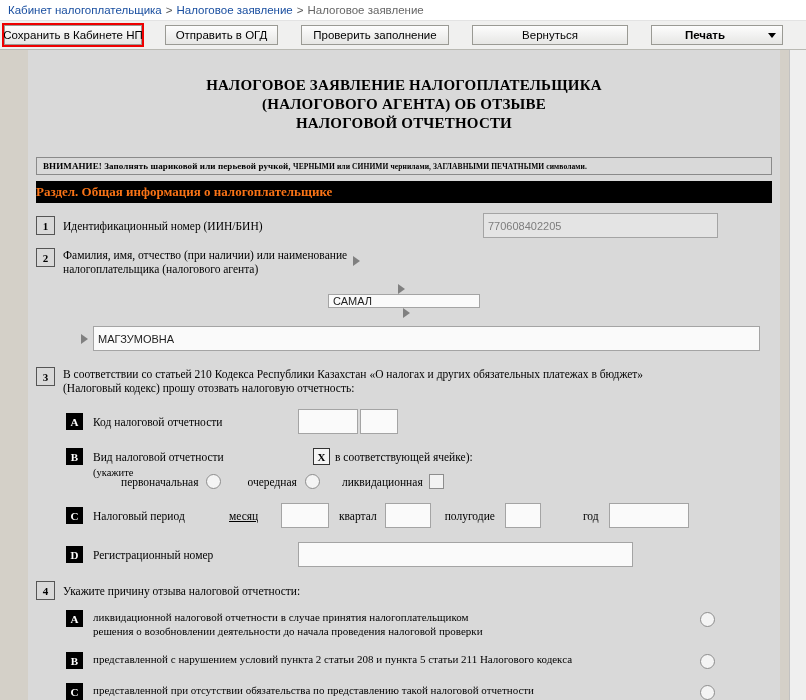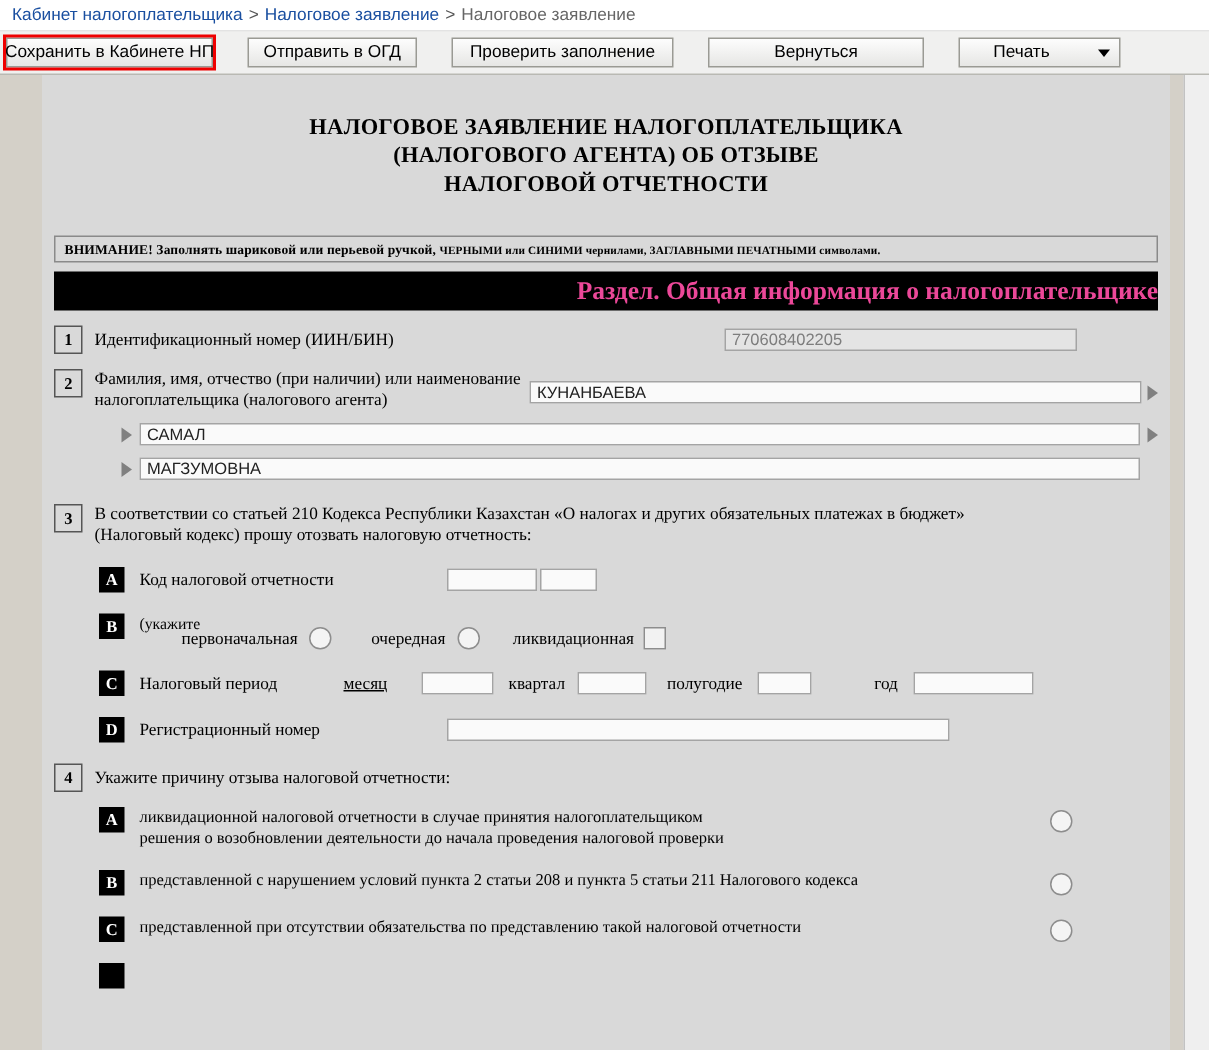--- a/index.html
+++ b/index.html
@@ -58,22 +58,22 @@
     justify-content: center;
     white-space: nowrap;
   }
   .tb-btn.highlight {
     outline: 2px solid #ee0000;
     outline-offset: 0px;
   }
   .tb-btn.w1 { width: 138px; }
   .tb-btn.w2 { width: 113px; }
   .tb-btn.w3 { width: 148px; }
-  .tb-btn.w4 { width: 144px; }
-  .tb-btn.w5 { width: 108px; position: relative; padding-right: 32px; }
+  .tb-btn.w4 { width: 156px; }
+  .tb-btn.w5 { width: 132px; position: relative; padding-right: 32px; font-weight: bold; }
   .tb-caret {
     position: absolute;
     right: 6px;
     width: 0; height: 0;
     border-left: 4px solid transparent;
     border-right: 4px solid transparent;
     border-top: 5px solid #000;
   }
 
   
@@ -117,25 +117,25 @@
     letter-spacing: 0.1px;
   }
   .notice .small {
     font-size: 7.5px;
     font-weight: bold;
   }
 
   .section-bar {
     margin: 6px 8px 0 8px;
     background: #000;
-    color: #ec4899;
-    font-family: "Liberation Serif", serif;
-    font-weight: bold;
-    font-size: 17px;
-    text-align: right;
+    color: #f97316;
+    font-family: "Liberation Serif", serif;
+    font-weight: bold;
+    font-size: 13px;
+    text-align: left;
     padding: 3px 0;
   }
 
   .rows { margin: 0 8px; }
 
   .row {
     display: flex;
     align-items: flex-start;
     padding: 6px 0 0 0;
   }
@@ -172,21 +172,21 @@
     font-family: "Liberation Serif", serif;
     font-size: 11.5px;
     line-height: 14px;
     color: #000;
   }
   .lbl.small { font-size: 10.5px; }
 
   .inp {
     border: 1px solid #a4a4a4;
     background: #f2f2f2;
-    height: 15px;
+    height: 25px;
     font-family: "Liberation Sans", sans-serif;
     font-size: 11px;
     padding: 0 4px;
     box-sizing: border-box;
     color: #222;
   }
   .inp.readonly {
     background: #e4e4e4;
     color: #7d7d7d;
   }
@@ -310,26 +310,25 @@
         <input class="inp readonly" style="width: 235px;" readonly="" value="770608402205">
       </div>
 
       <div class="row" style="padding-top:10px;">
         <div class="numbox">2</div>
         <div style="width:290px;">
           <div class="lbl">Фамилия, имя, отчество (при наличии) или наименование</div>
           <div class="lbl">налогоплательщика (налогового агента)</div>
         </div>
         <div class="field-line" style="flex:1; padding-top:8px;">
-          <input class="inp white" style="flex: 1 1 0%;" value="КУНАНБАЕВА">
           <span class="arrow-r"></span>
         </div>
       </div>
 
-      <div class="row" style="padding-top:8px; align-items:center;">
+      <div class="row" style="padding-top:8px; align-items:center;flex-direction:column;">
         <div style="width:45px;"></div>
         <span class="arrow-r" style="margin-right:5px;"></span>
         <input class="inp white" style="flex: 1 1 0%;" value="САМАЛ">
         <span class="arrow-r" style="margin-left:5px;"></span>
       </div>
 
       <div class="row" style="padding-top:8px; align-items:center;">
         <div style="width:45px;"></div>
         <span class="arrow-r" style="margin-right:5px;"></span>
         <input class="inp white" style="flex: 1 1 0%; margin-right: 12px;" value="МАГЗУМОВНА">
@@ -348,20 +347,25 @@
         <div class="letterbox">A</div>
         <div class="lbl" style="width:205px;">Код налоговой отчетности</div>
         <input class="inp white" style="width: 60px;" value="">
         <input class="inp white" style="width: 38px; margin-left: 2px;" value="">
       </div>
 
       <div class="row" style="padding-top:14px;">
         <div style="width:30px;"></div>
         <div class="letterbox">B</div>
         <div style="flex:1;">
+          <div style="display:flex; align-items:center;">
+            <div class="lbl" style="width:220px;">Вид налоговой отчетности</div>
+            <div class="xbox">X</div>
+            <div class="lbl" style="margin-left:5px;">в соответствующей ячейке):</div>
+          </div>
           <div style="display:flex; align-items:center; margin-top:1px;">
             <div class="lbl small" style="width:48px;">(укажите</div>
           </div>
           <div style="display:flex; align-items:flex-end; margin-top:-6px; padding-left:28px;">
             <div class="lbl">первоначальная</div>
             <span class="radio big" style="margin:0 26px 0 8px;"></span>
             <div class="lbl">очередная</div>
             <span class="radio big" style="margin:0 22px 0 8px;"></span>
             <div class="lbl">ликвидационная</div>
             <span class="chk" style="margin-left:6px;"></span>

